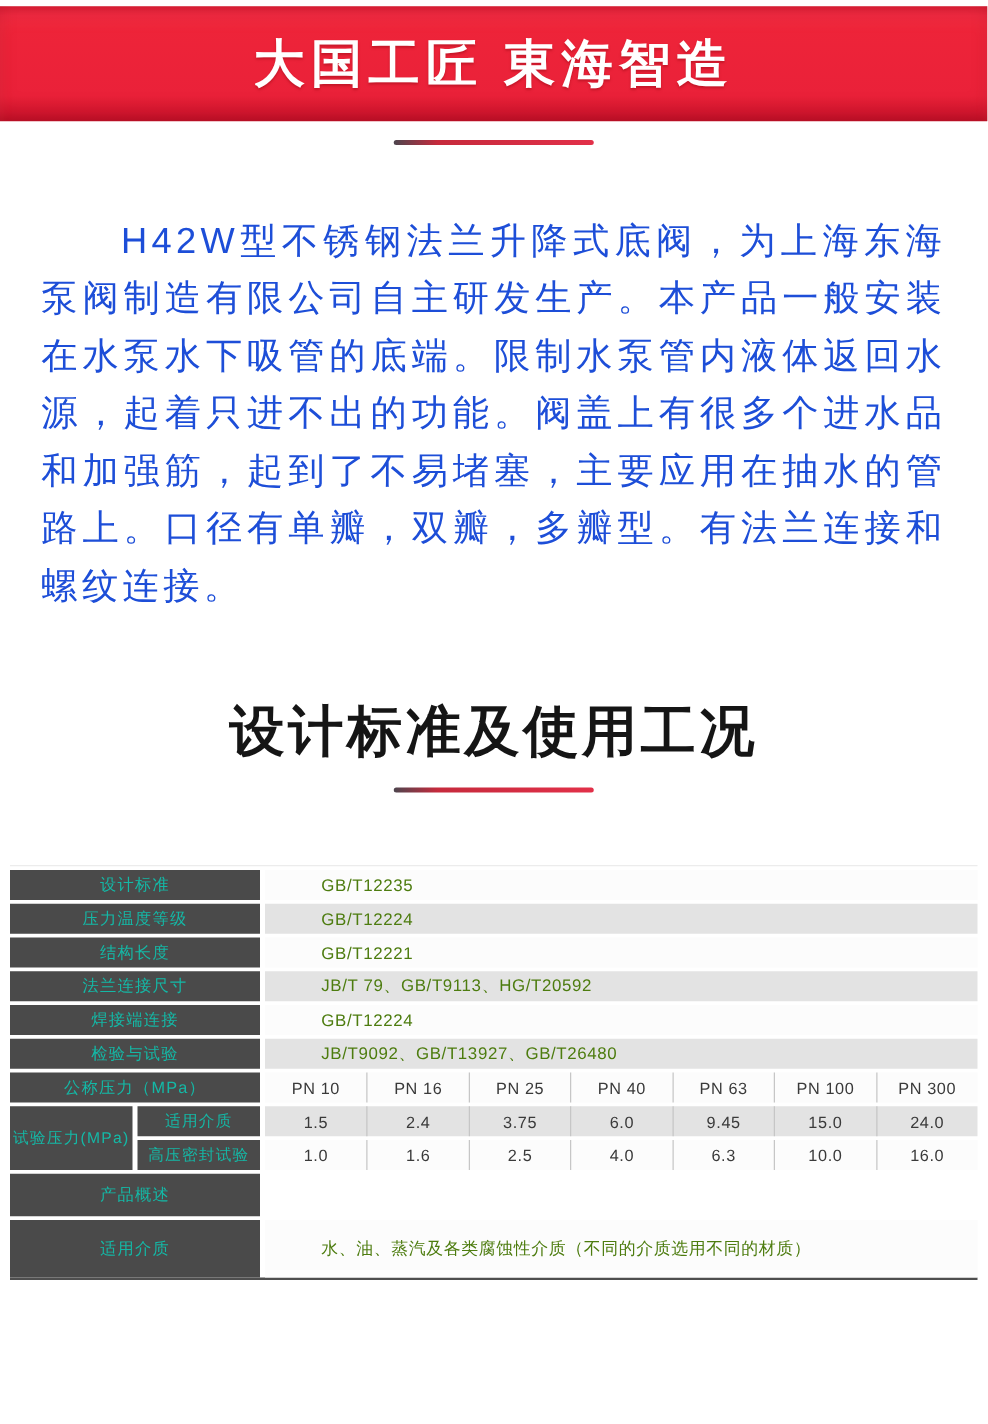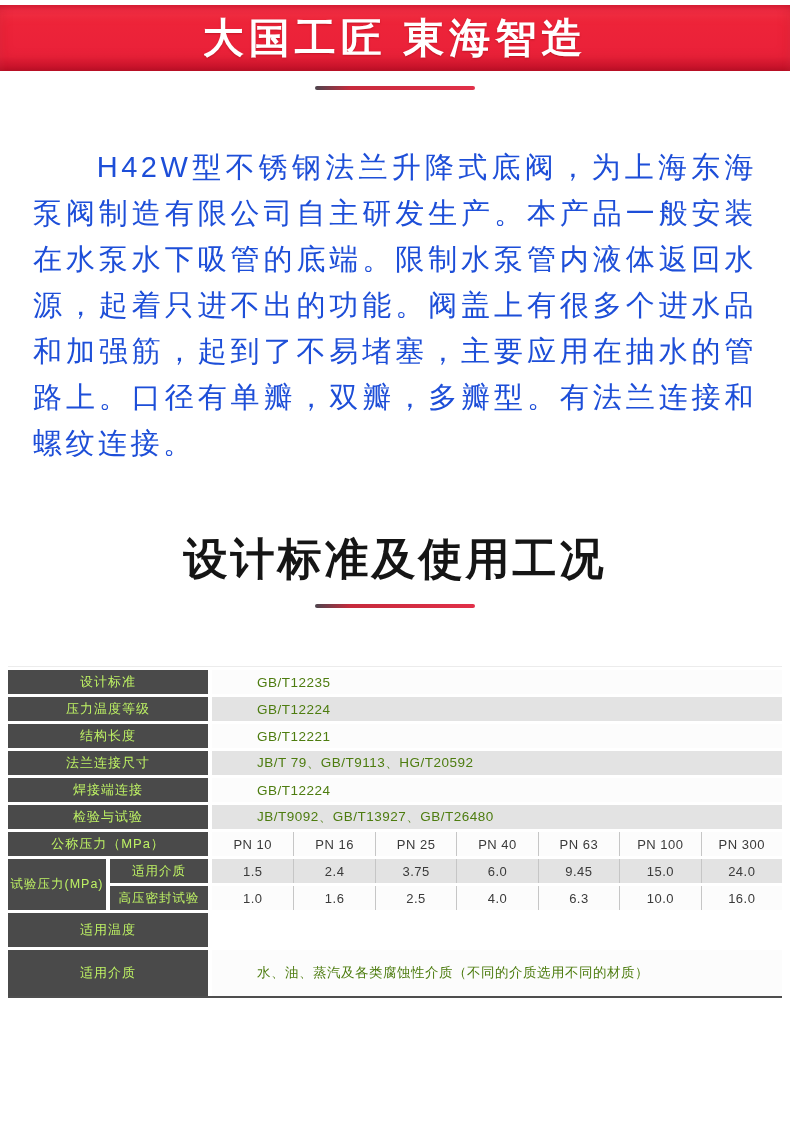--- a/index.html
+++ b/index.html
@@ -8,21 +8,21 @@
     width: 790px;
     height: 1139px;
     margin: 0 auto;
     font-family: "Liberation Sans", "DejaVu Sans", sans-serif;
     overflow: hidden;
   }
 
   
   .banner {
     margin-top: 5px;
-    height: 66px;
+    height: 92px;
     background: linear-gradient(180deg, #cf1129 0%, #e81f37 8%, #ee2439 16%, #ea2139 78%, #d81831 92%, #c21229 100%);
     display: flex;
     align-items: center;
     justify-content: center;
     box-shadow: inset 0 -10px 14px rgba(130,0,15,.18), inset 0 12px 10px rgba(255,120,130,.12);
   }
   .banner-title {
     color: #ffffff;
     font-size: 41px;
     font-weight: bold;
@@ -70,21 +70,21 @@
   }
   .trow {
     display: grid;
     grid-template-columns: 200px 1fr;
     column-gap: 4px;
     margin-bottom: 3px;
   }
   .trow:last-child { margin-bottom: 0; }
   .label-cell {
     background: #4a4a4a;
-    color: #bef264;
+    color: #14b8a6;
     font-size: 13px;
     display: flex;
     align-items: center;
     justify-content: center;
     min-height: 24px;
     letter-spacing: 1px;
   }
   .value-cell {
     font-size: 13.5px;
     color: #4d7c0f;
@@ -204,21 +204,21 @@
         <div>1.6</div>
         <div>2.5</div>
         <div>4.0</div>
         <div>6.3</div>
         <div>10.0</div>
         <div>16.0</div>
       </div>
     </div>
 
     <div class="trow row-tall">
-      <div class="label-cell">适用温度</div>
+      <div class="label-cell">产品概述</div>
     </div>
 
     <div class="trow row-tall2">
       <div class="label-cell">适用介质</div>
       <div class="value-cell bg-w">水、油、蒸汽及各类腐蚀性介质（不同的介质选用不同的材质）</div>
     </div>
 
   </div>
 </div>
 

